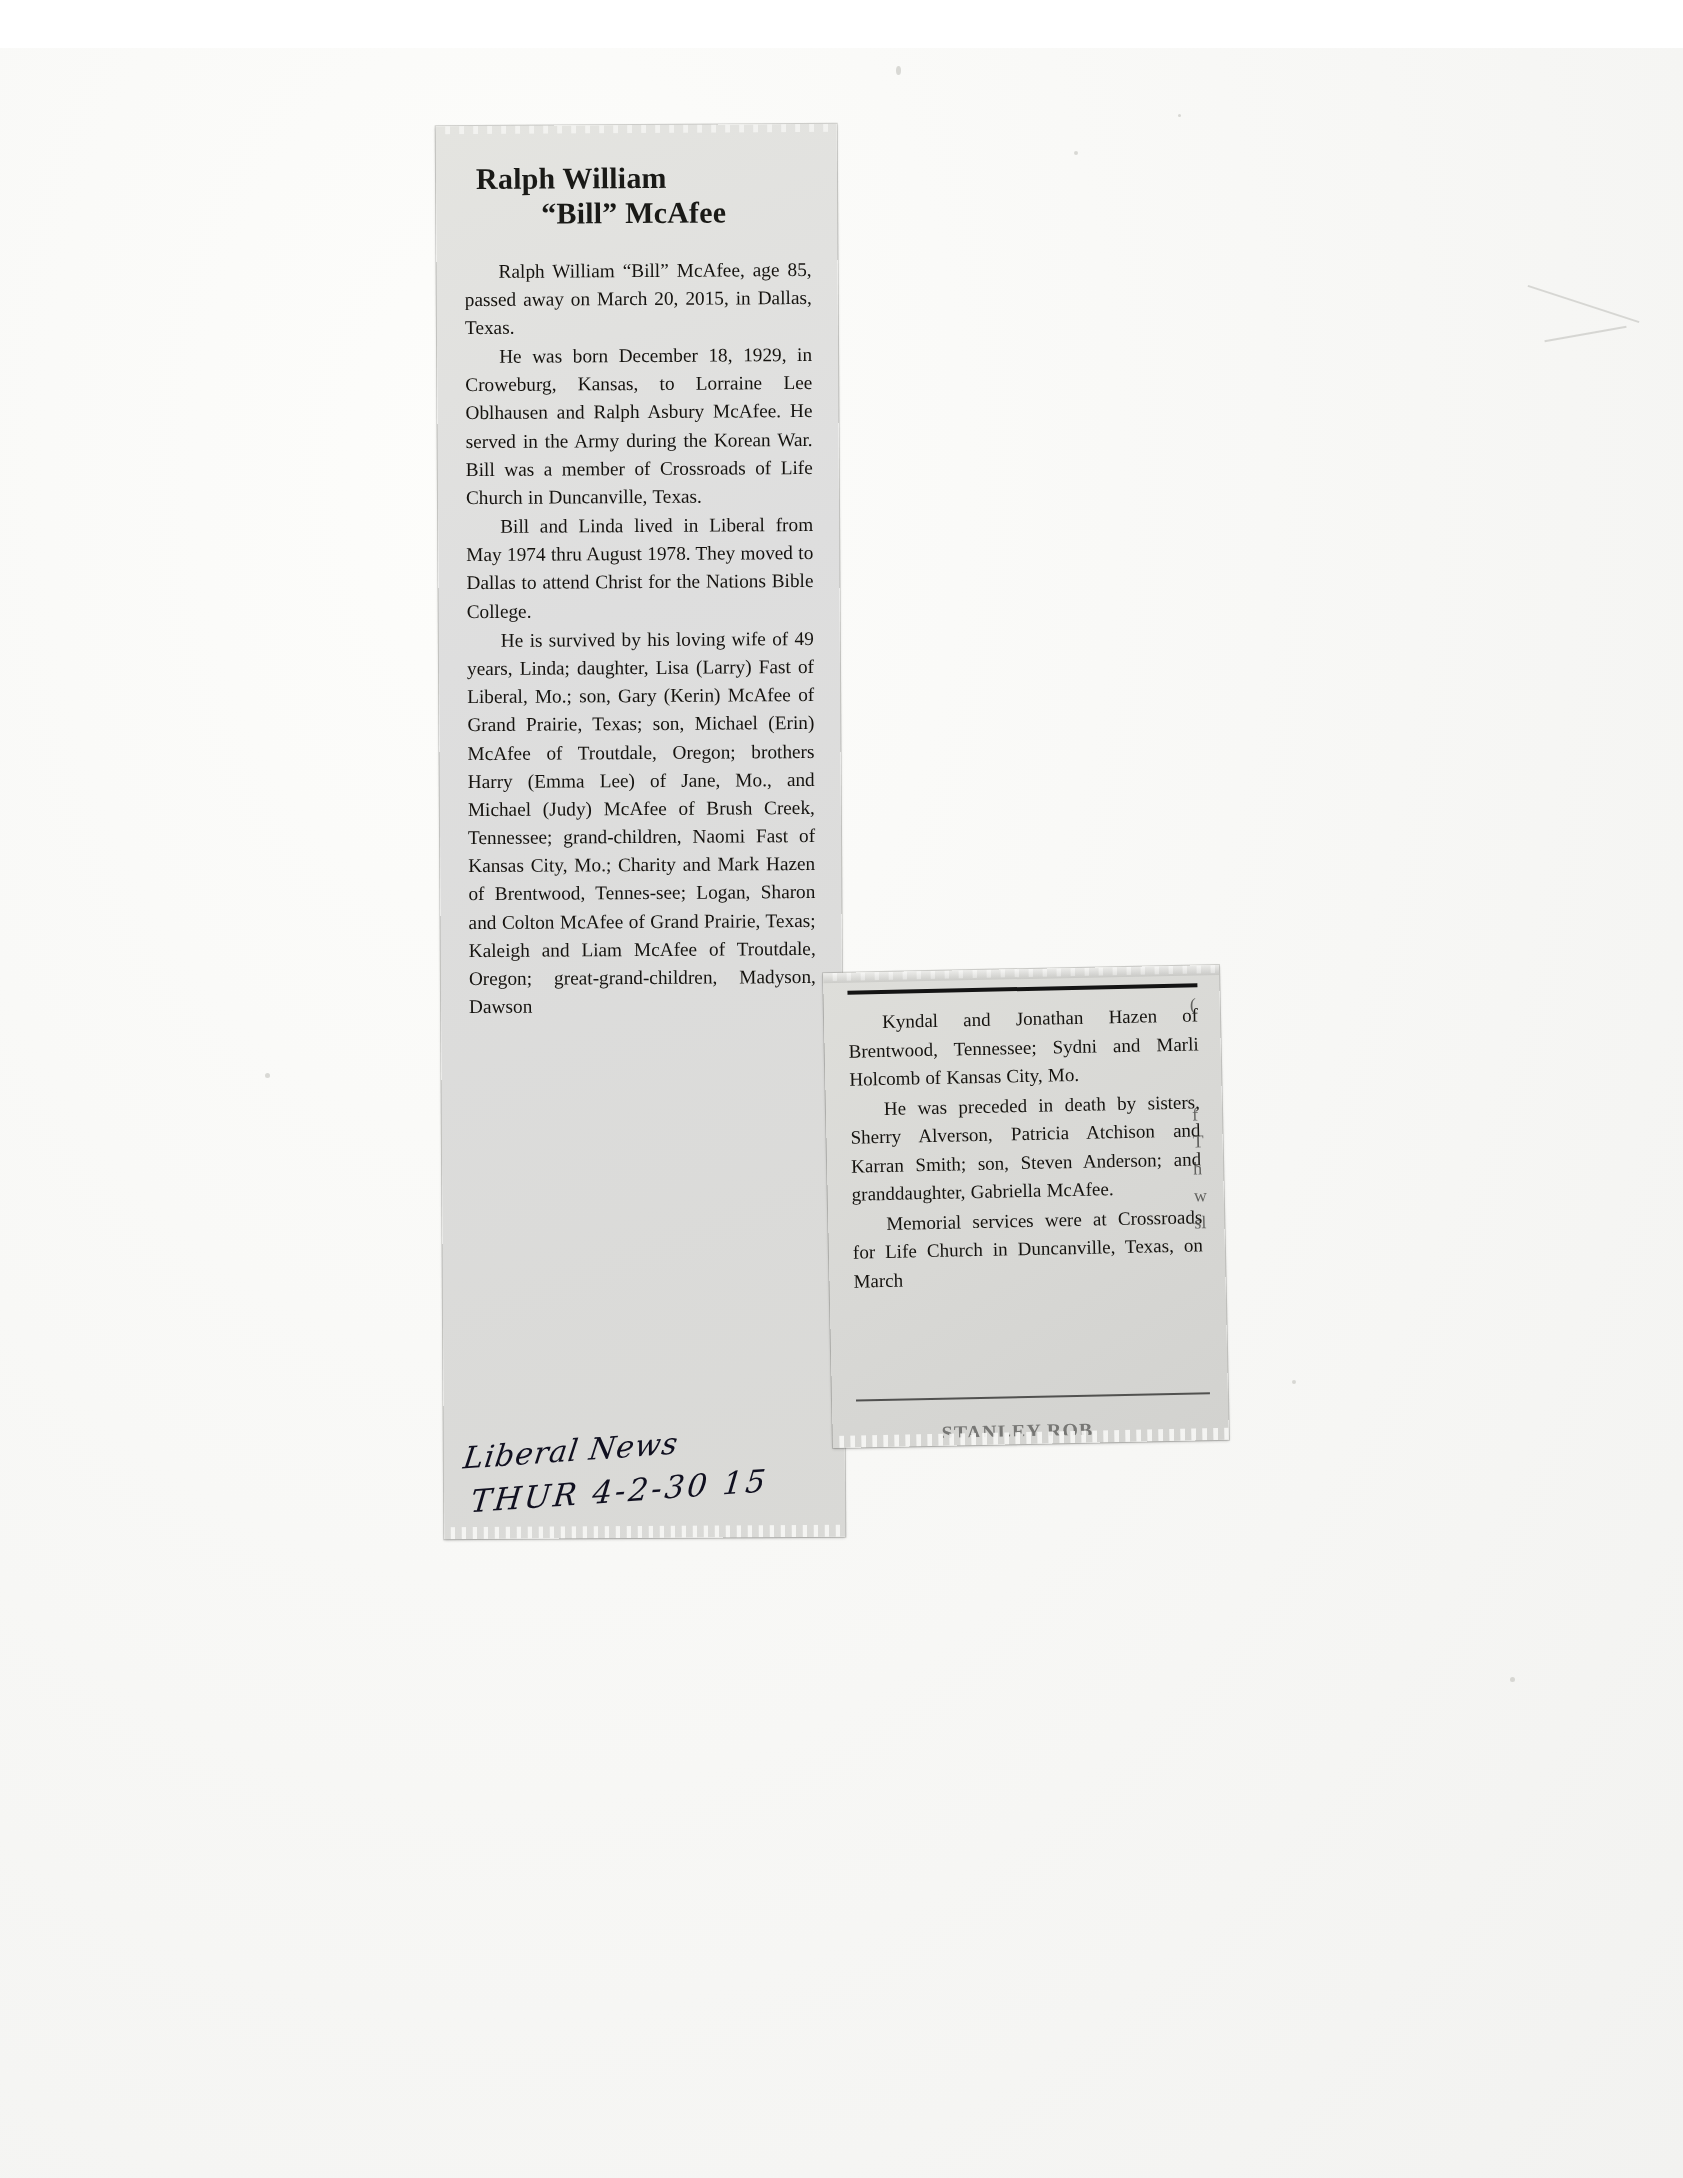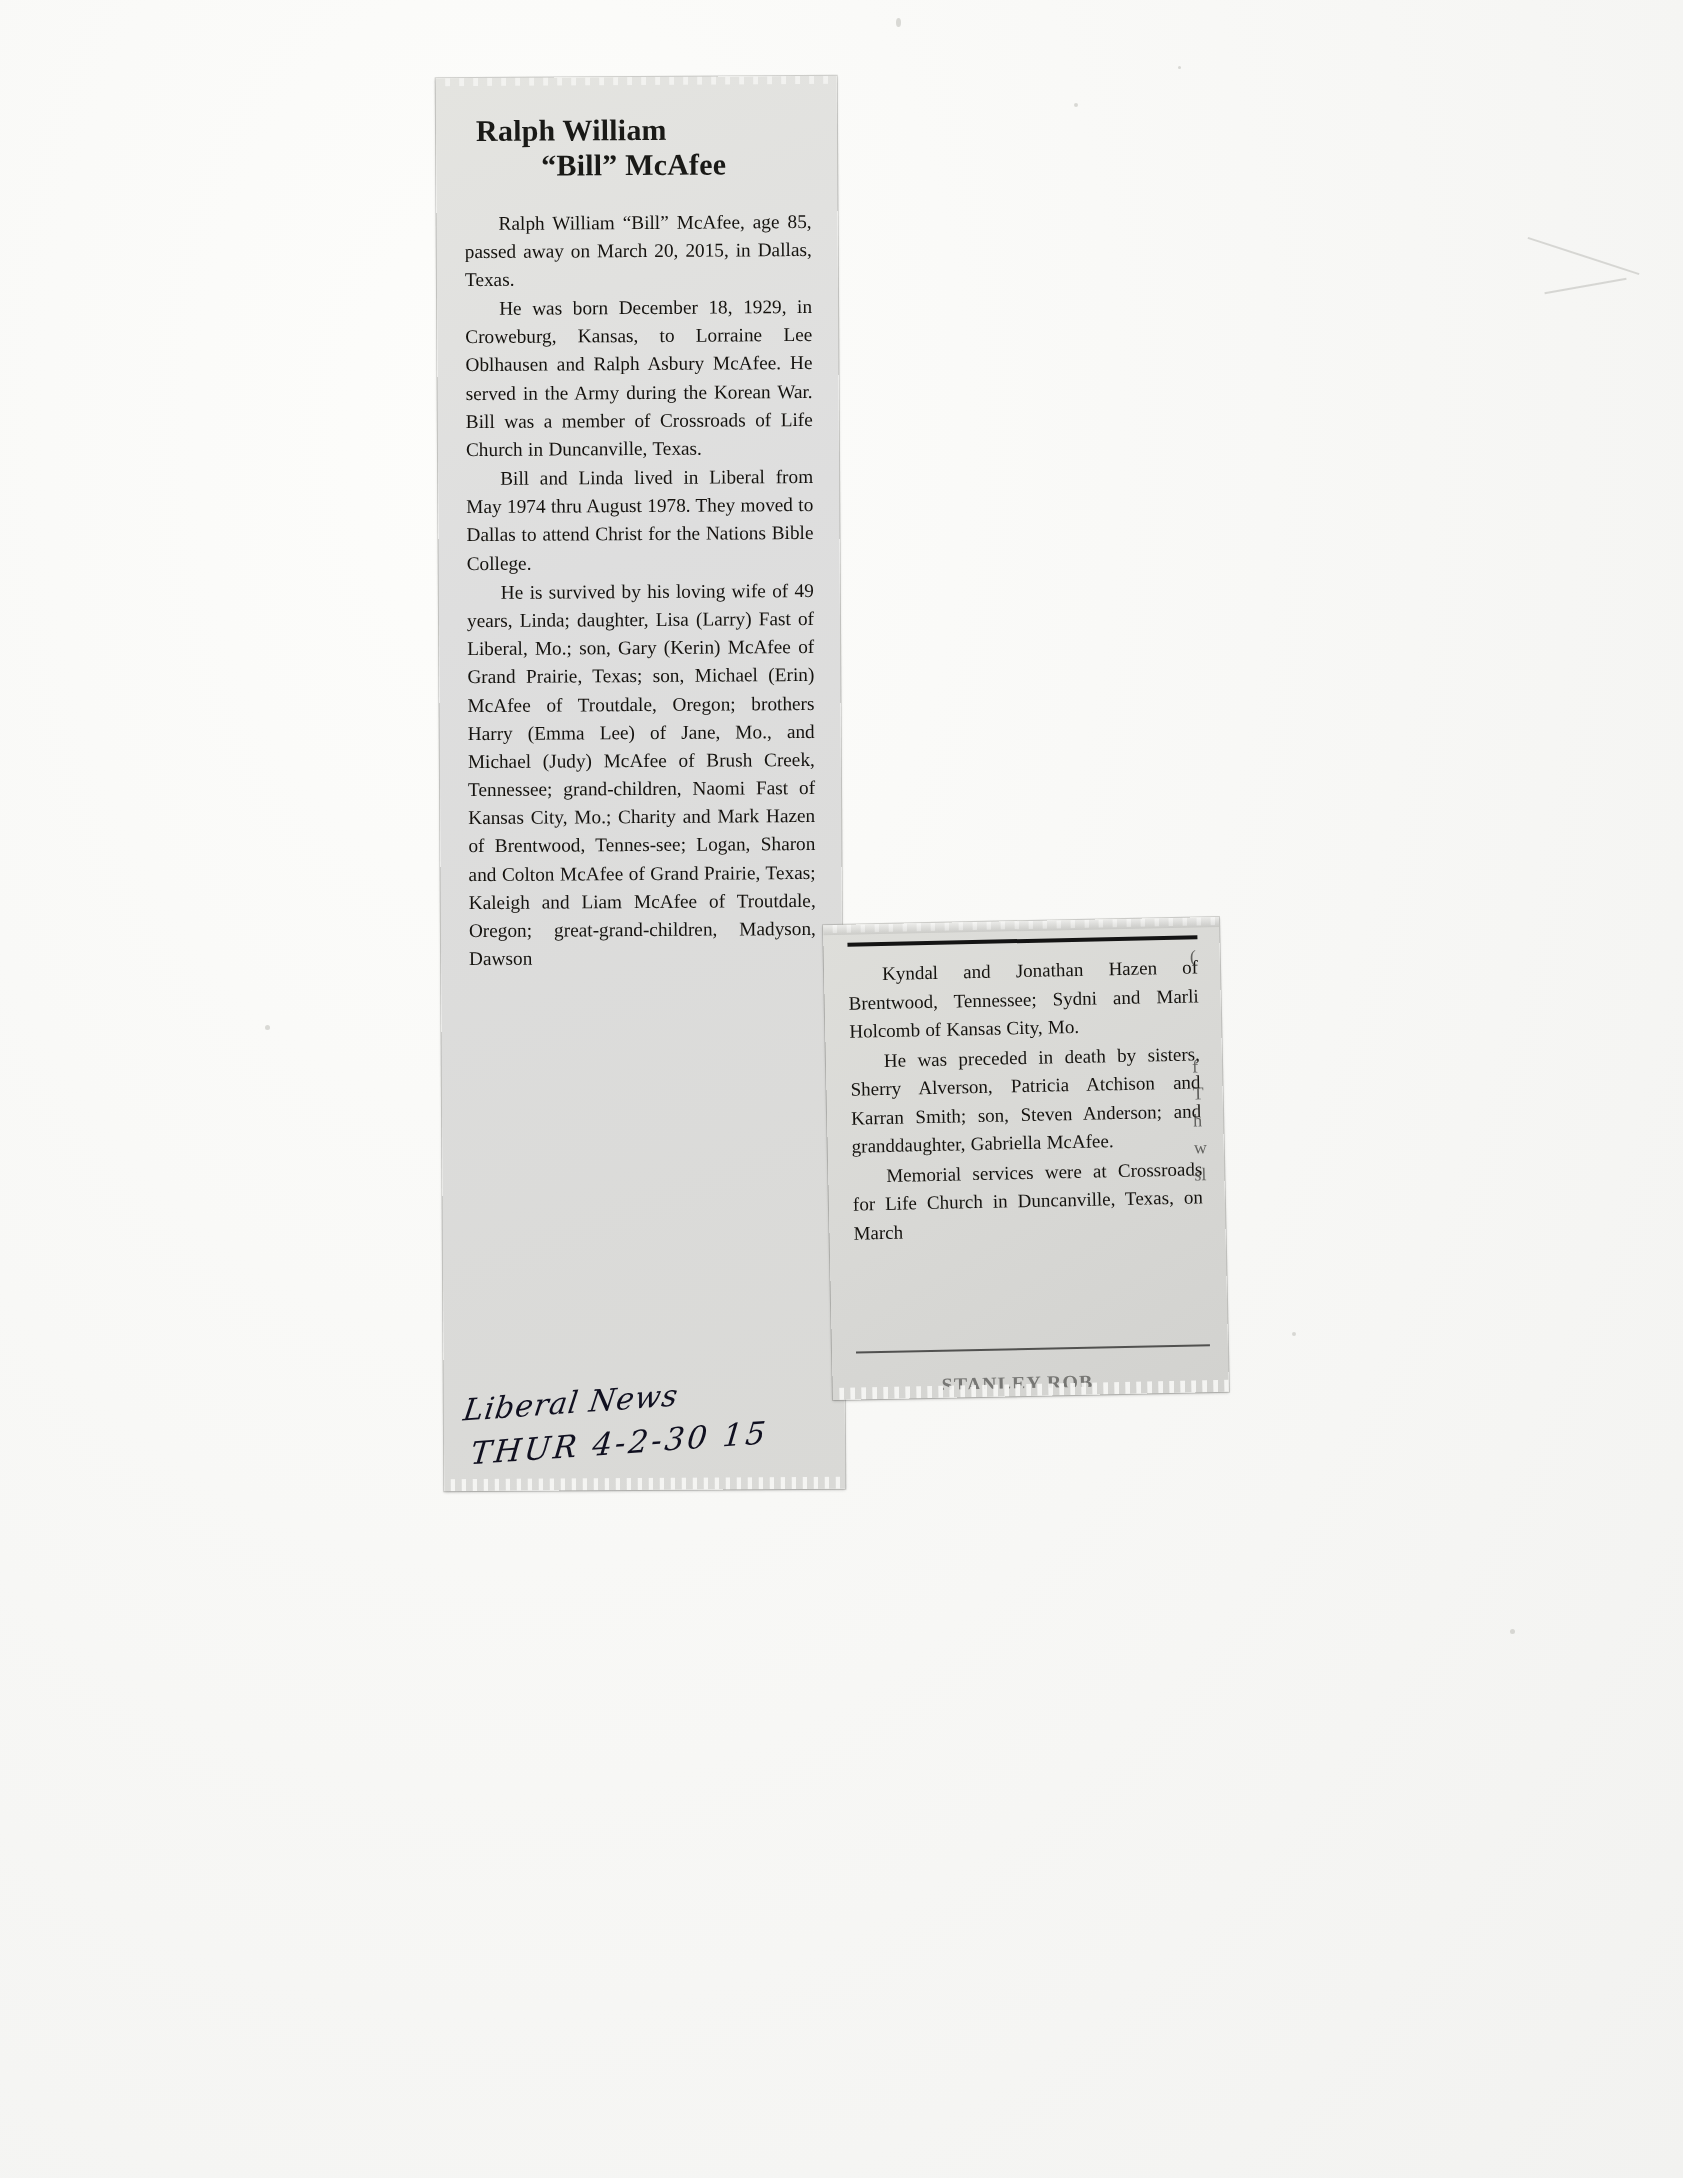--- a/index.html
+++ b/index.html
@@ -14,20 +14,21 @@
     font-family: "Liberation Serif", serif;
     overflow: hidden;
   }
 
   
   #scan-page {
     position: absolute;
     inset: 0;
     background:
       radial-gradient(ellipse at 30% 20%, #fdfdfb 0%, #f7f7f5 55%, #f2f2f0 100%);
+    margin-top: 48px;
   }
   .page-speck {
     position: absolute;
     background: #bdbdb8;
     border-radius: 50%;
     opacity: .55;
   }
   .page-scratch {
     position: absolute;
     background: #c9c9c4;

